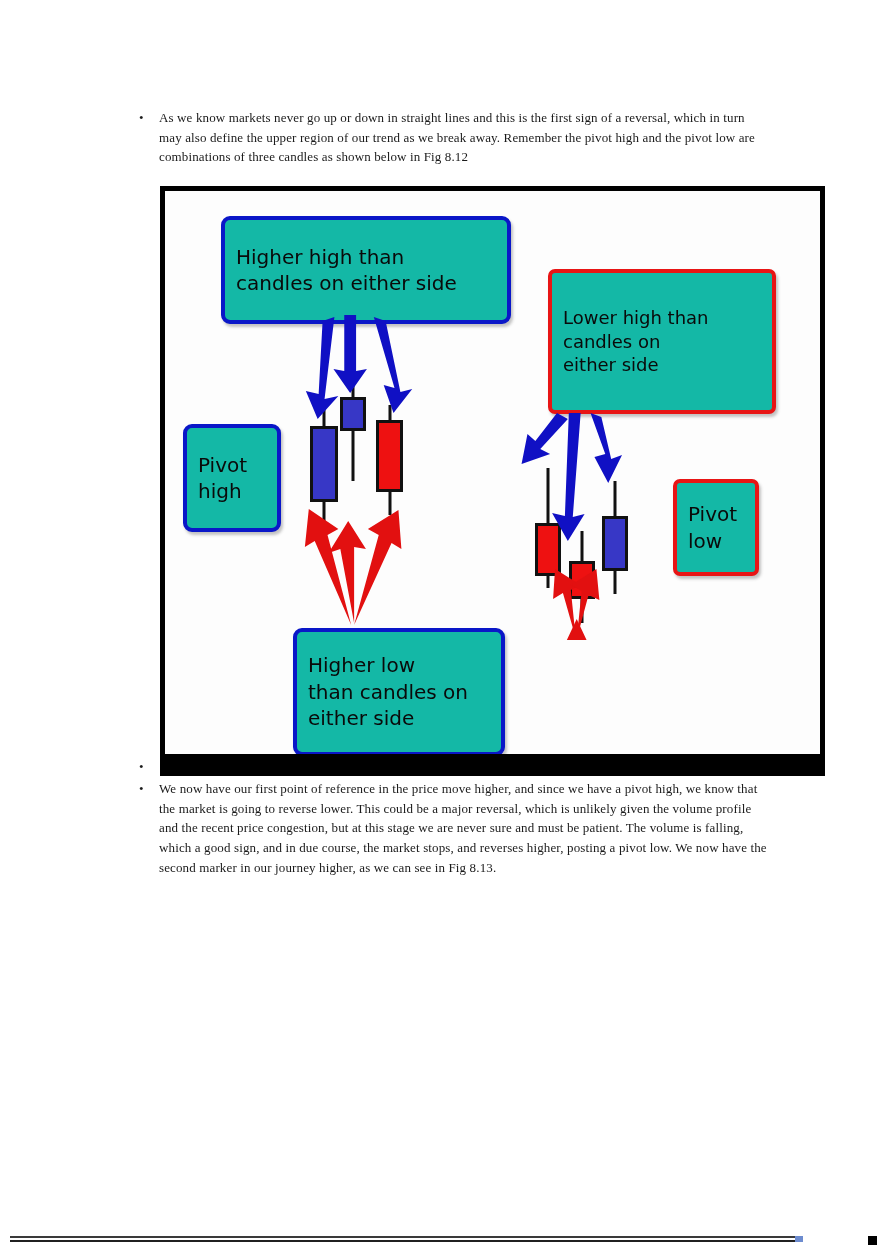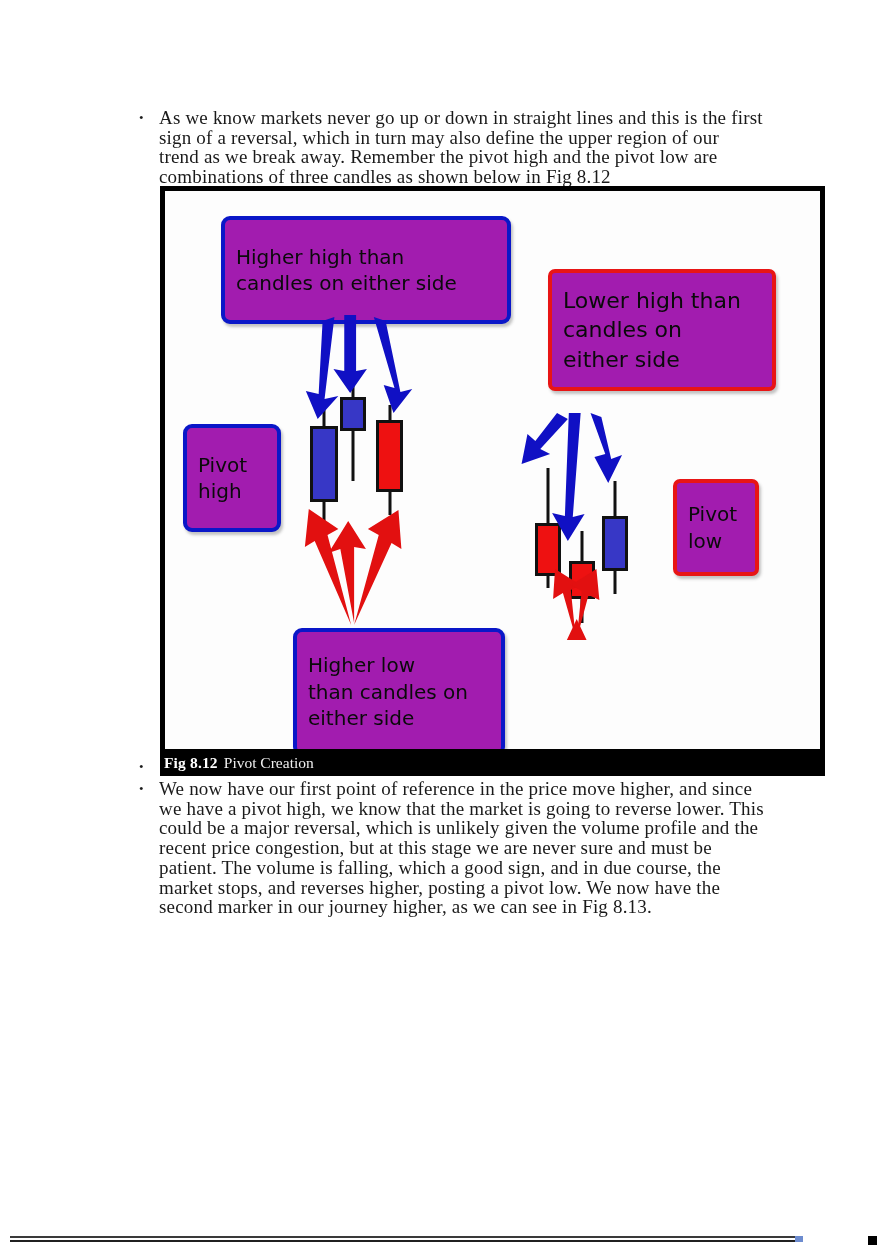--- a/index.html
+++ b/index.html
@@ -35,21 +35,21 @@
     flex: 0 0 26px;
     font-size: 13px;
     line-height: 20px;
     color: #1b1b1b;
     text-align: left;
     padding-left: 6px;
     box-sizing: border-box;
   }
   .para-text {
     flex: 1 1 auto;
-    font-size: 19px;
+    font-size: 13px;
     line-height: 19.7px;
     color: #1a1a1a;
     text-align: left;
     letter-spacing: 0.01em;
   }
 
   #intro-para {
     left: 133px;
     top: 108px;
     width: 630px;
@@ -109,21 +109,21 @@
     letter-spacing: 0.01em;
   }
   .caption-text {
     font-family: "Liberation Serif", serif;
     color: #efefef;
   }
 
   
   .callout {
     position: absolute;
-    background: #a21caf;
+    background: #14b8a6;
     box-sizing: border-box;
     display: flex;
     align-items: center;
     font-family: "DejaVu Sans", sans-serif;
     color: #0a0a0a;
     line-height: 1.32;
     padding: 11px 11px;
     white-space: pre-line;
   }
   .callout.blue {
@@ -137,22 +137,22 @@
     box-shadow: 2px 3px 3px rgba(60,60,60,0.30);
   }
 
   #callout-higher-high {
     left: 56px; top: 25px;
     width: 290px; height: 108px;
     font-size: 20px;
   }
   #callout-lower-high {
     left: 383px; top: 78px;
-    width: 228px; height: 122px;
-    font-size: 22px;
+    width: 228px; height: 145px;
+    font-size: 18px;
   }
   #callout-pivot-high {
     left: 18px; top: 233px;
     width: 98px; height: 108px;
     font-size: 20px;
   }
   #callout-pivot-low {
     left: 508px; top: 288px;
     width: 86px; height: 97px;
     font-size: 20px;
@@ -325,24 +325,20 @@
           <g fill="#e21010">
             <path d="M417,447 L404,402 L394,408 L396,378 L422,394 L412,399 Z"></path>
             <path d="M418,448 L430,404 L441,409 L438,378 L412,394 L423,400 Z"></path>
             <path d="M418,428 L428,449 L408,449 Z"></path>
           </g>
         </svg>
       </div>
 
     </div>
 
-    <div class="figure-caption">
-      <span class="caption-num">Fig 8.12</span>
-      <span class="caption-text">Pivot Creation</span>
-    </div>
   </div>
 
   <div id="caption-bullet">•</div>
 
   <div class="para" id="closing-para">
     <span class="bullet">•</span>
     <span class="para-text">We now have our first point of reference in the price move higher, and since we have a pivot high, we know that the market is going to reverse lower. This could be a major reversal, which is unlikely given the volume profile and the recent price congestion, but at this stage we are never sure and must be patient. The volume is falling, which a good sign, and in due course, the market stops, and reverses higher, posting a pivot low. We now have the second marker in our journey higher, as we can see in Fig 8.13.</span>
   </div>
 
   <div id="footer-rule"></div>

